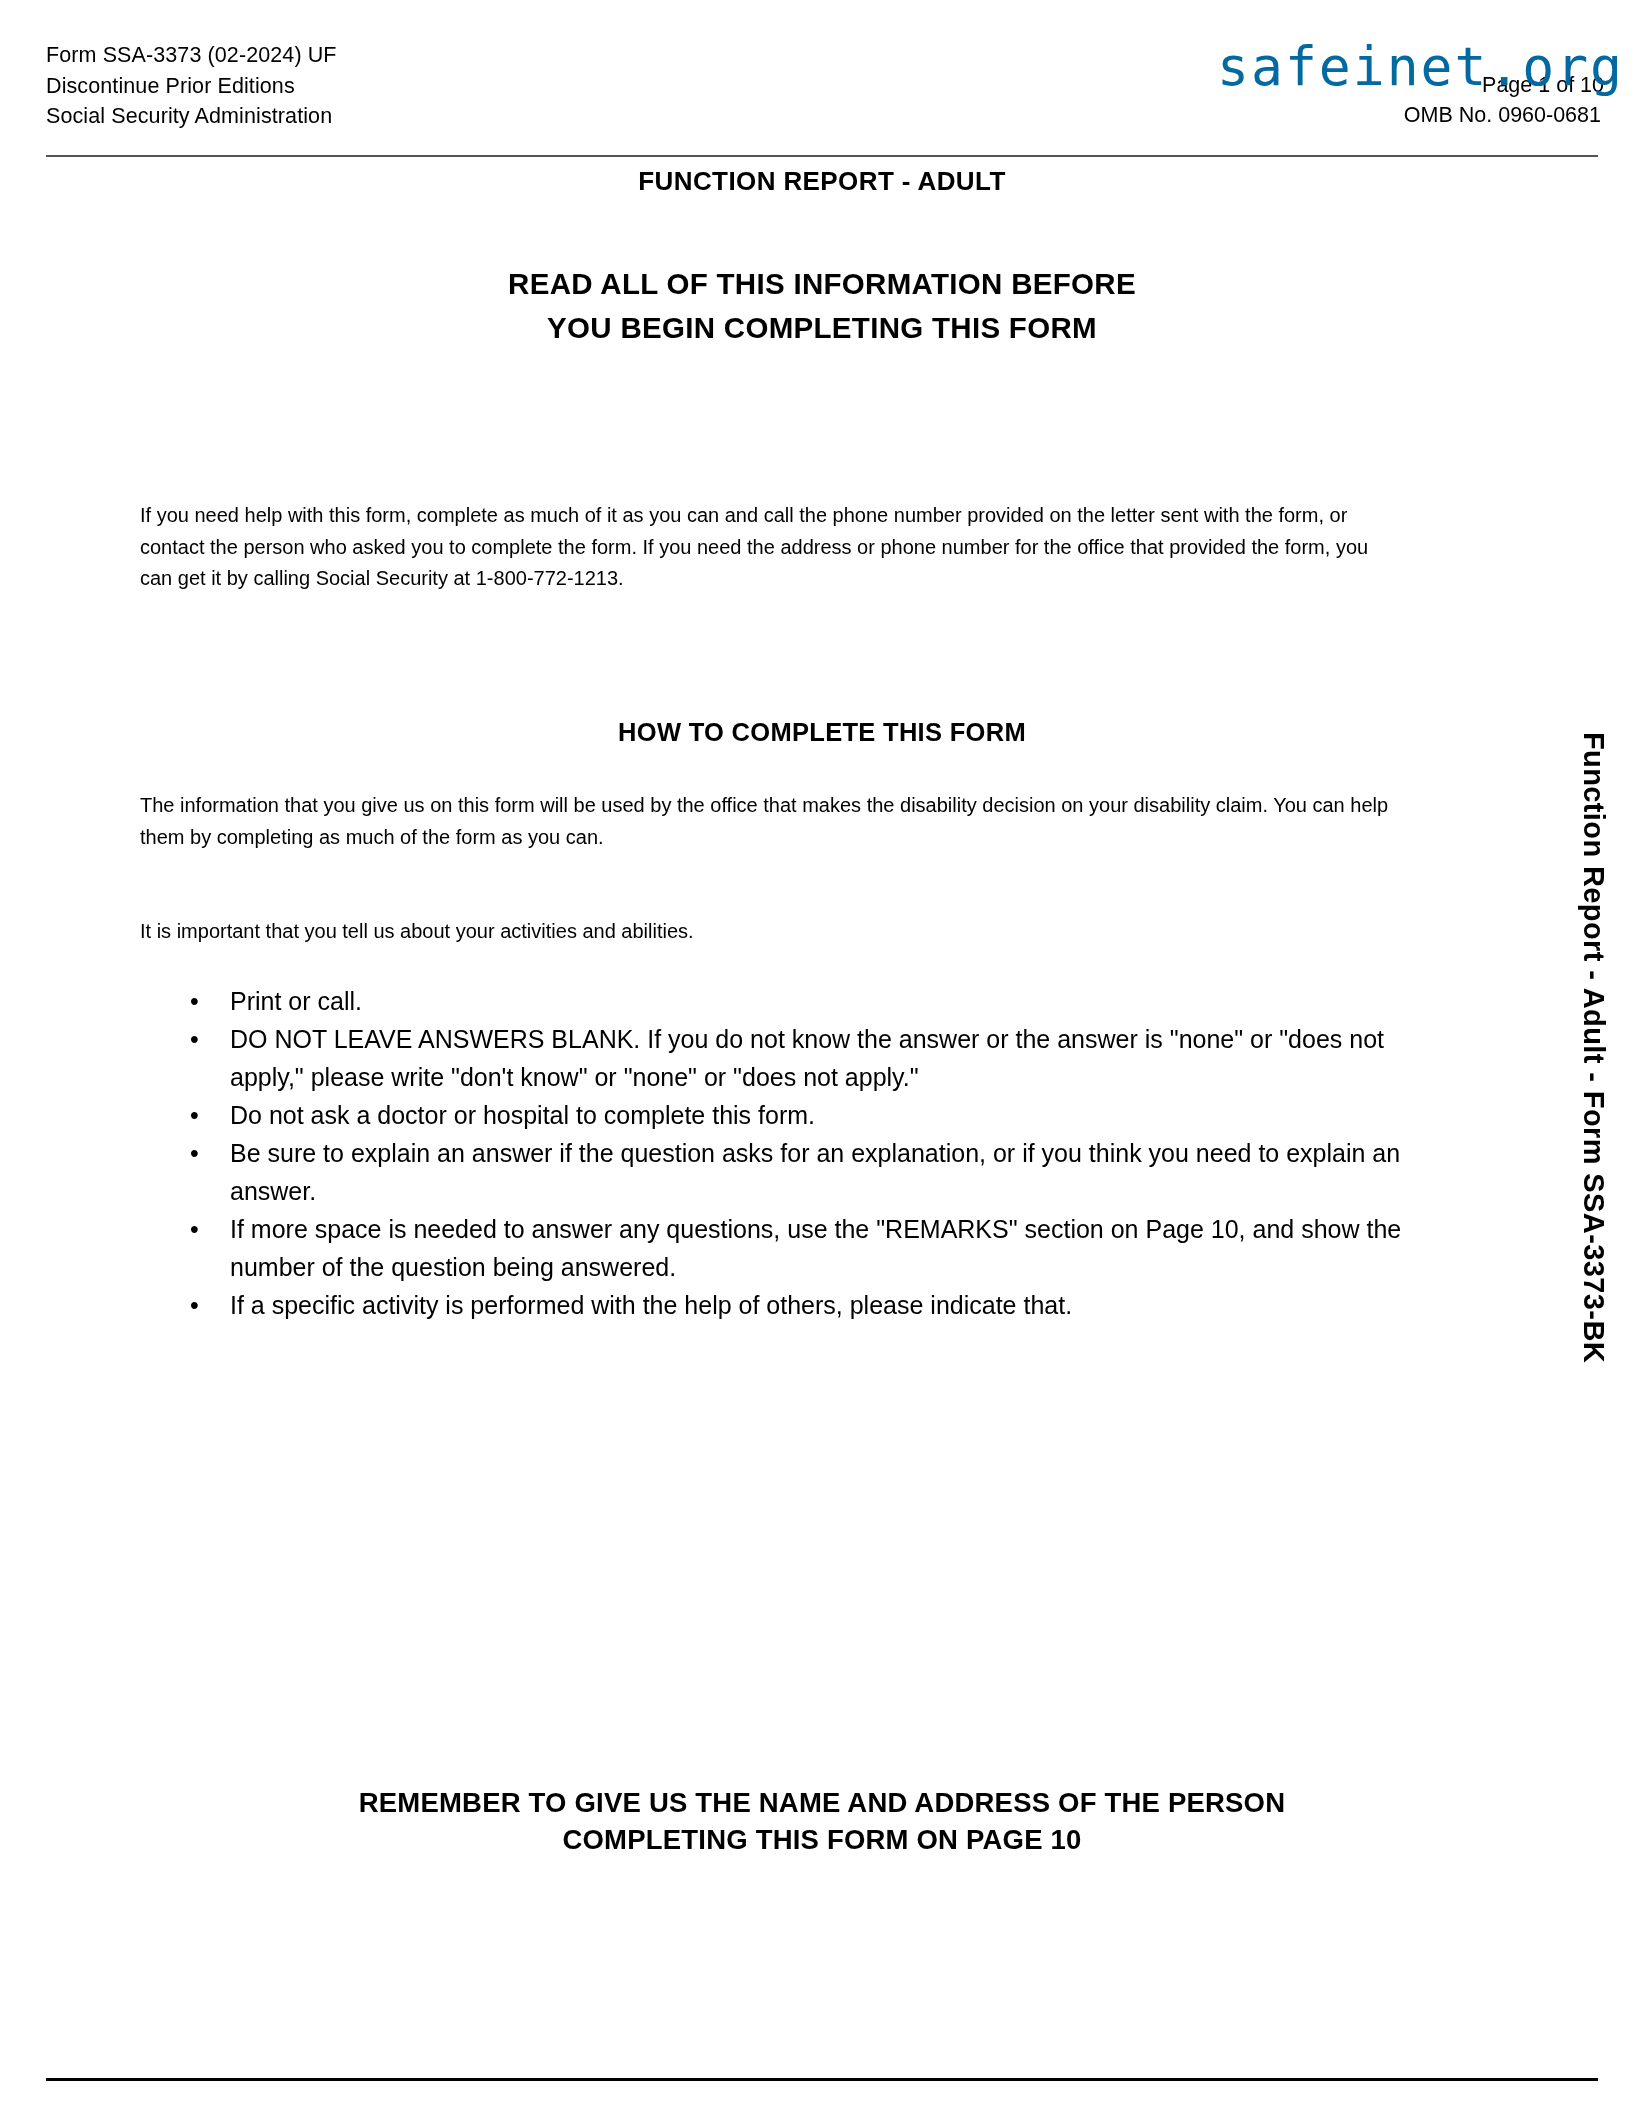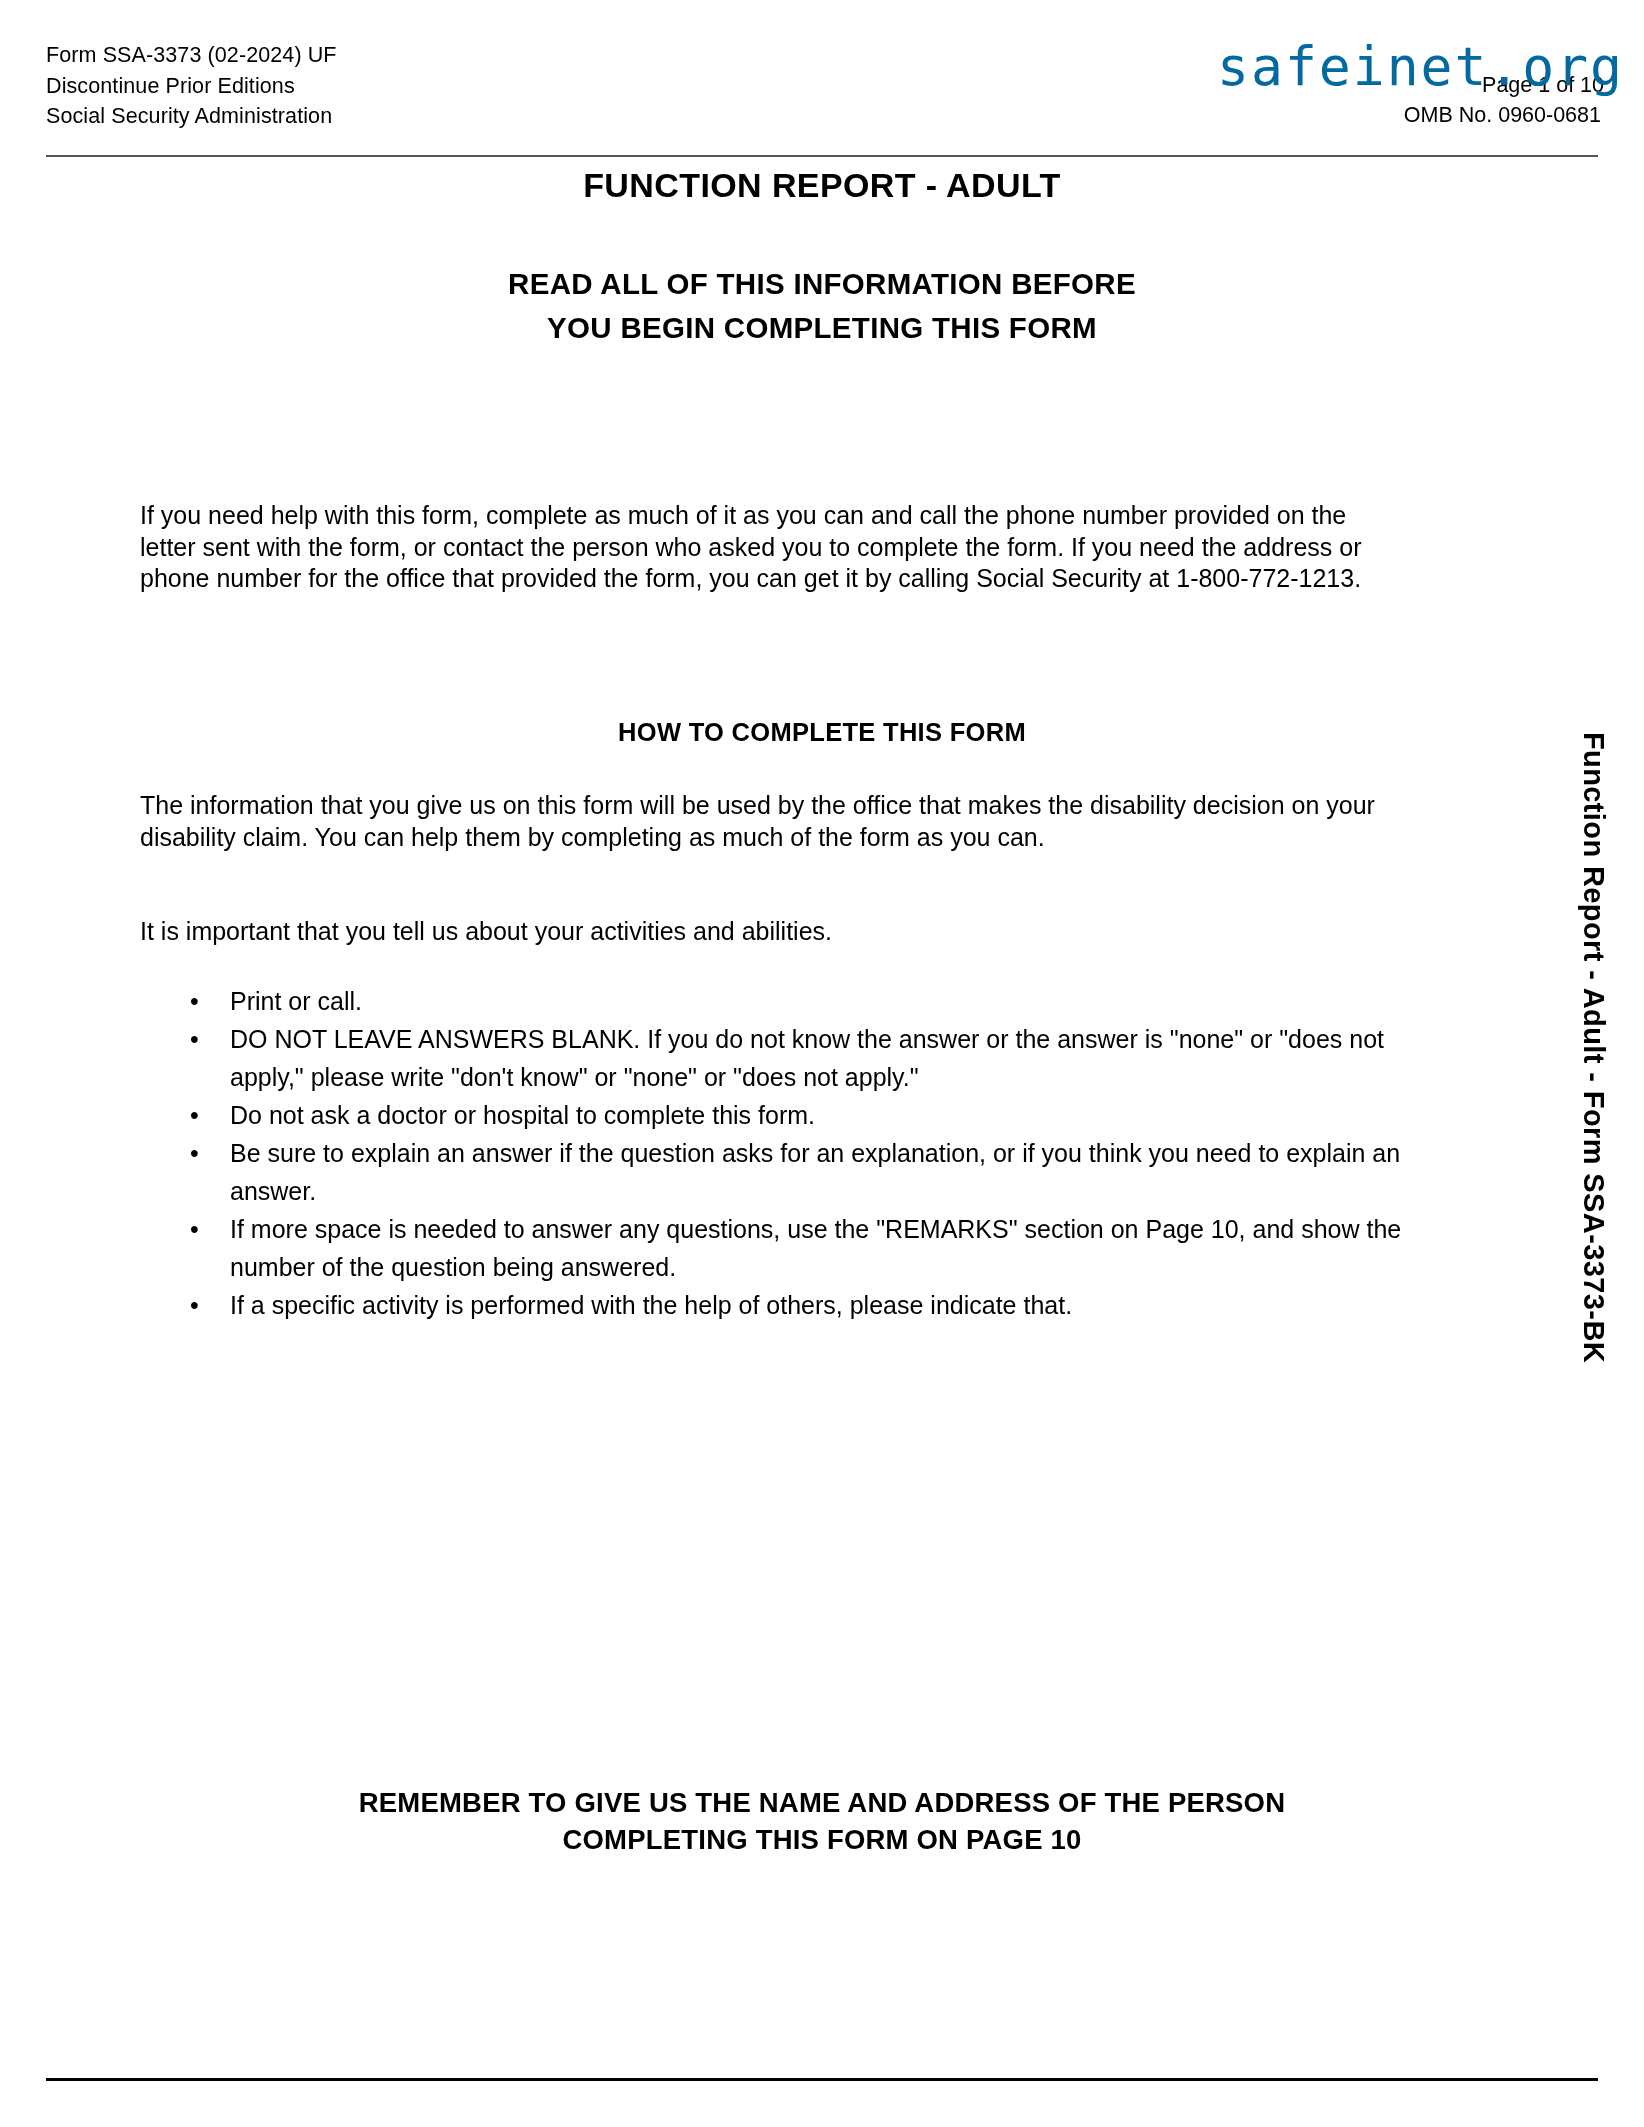--- a/index.html
+++ b/index.html
@@ -105,21 +105,21 @@
     border-top: 3px solid #000000;
   }
 
   
   .doc-title {
     position: absolute;
     top: 166px;
     left: 0;
     width: 100%;
     text-align: center;
-    font-size: 34px;
+    font-size: 26px;
     font-weight: bold;
     letter-spacing: 0.4px;
   }
 
   .read-all {
     position: absolute;
     top: 262px;
     left: 0;
     width: 100%;
     text-align: center;
@@ -140,21 +140,21 @@
   }
 
   .head-help { top: 422px; }
   .head-how  { top: 718px; }
 
   
   .body-block {
     position: absolute;
     left: 140px;
     width: 1250px;
-    font-size: 25px;
+    font-size: 20px;
     line-height: 31.5px;
     text-align: left;
   }
 
   .p-help { top: 500px; }
   .p-how  { top: 790px; }
   .p-important { top: 916px; }
 
   
   .bullets {

